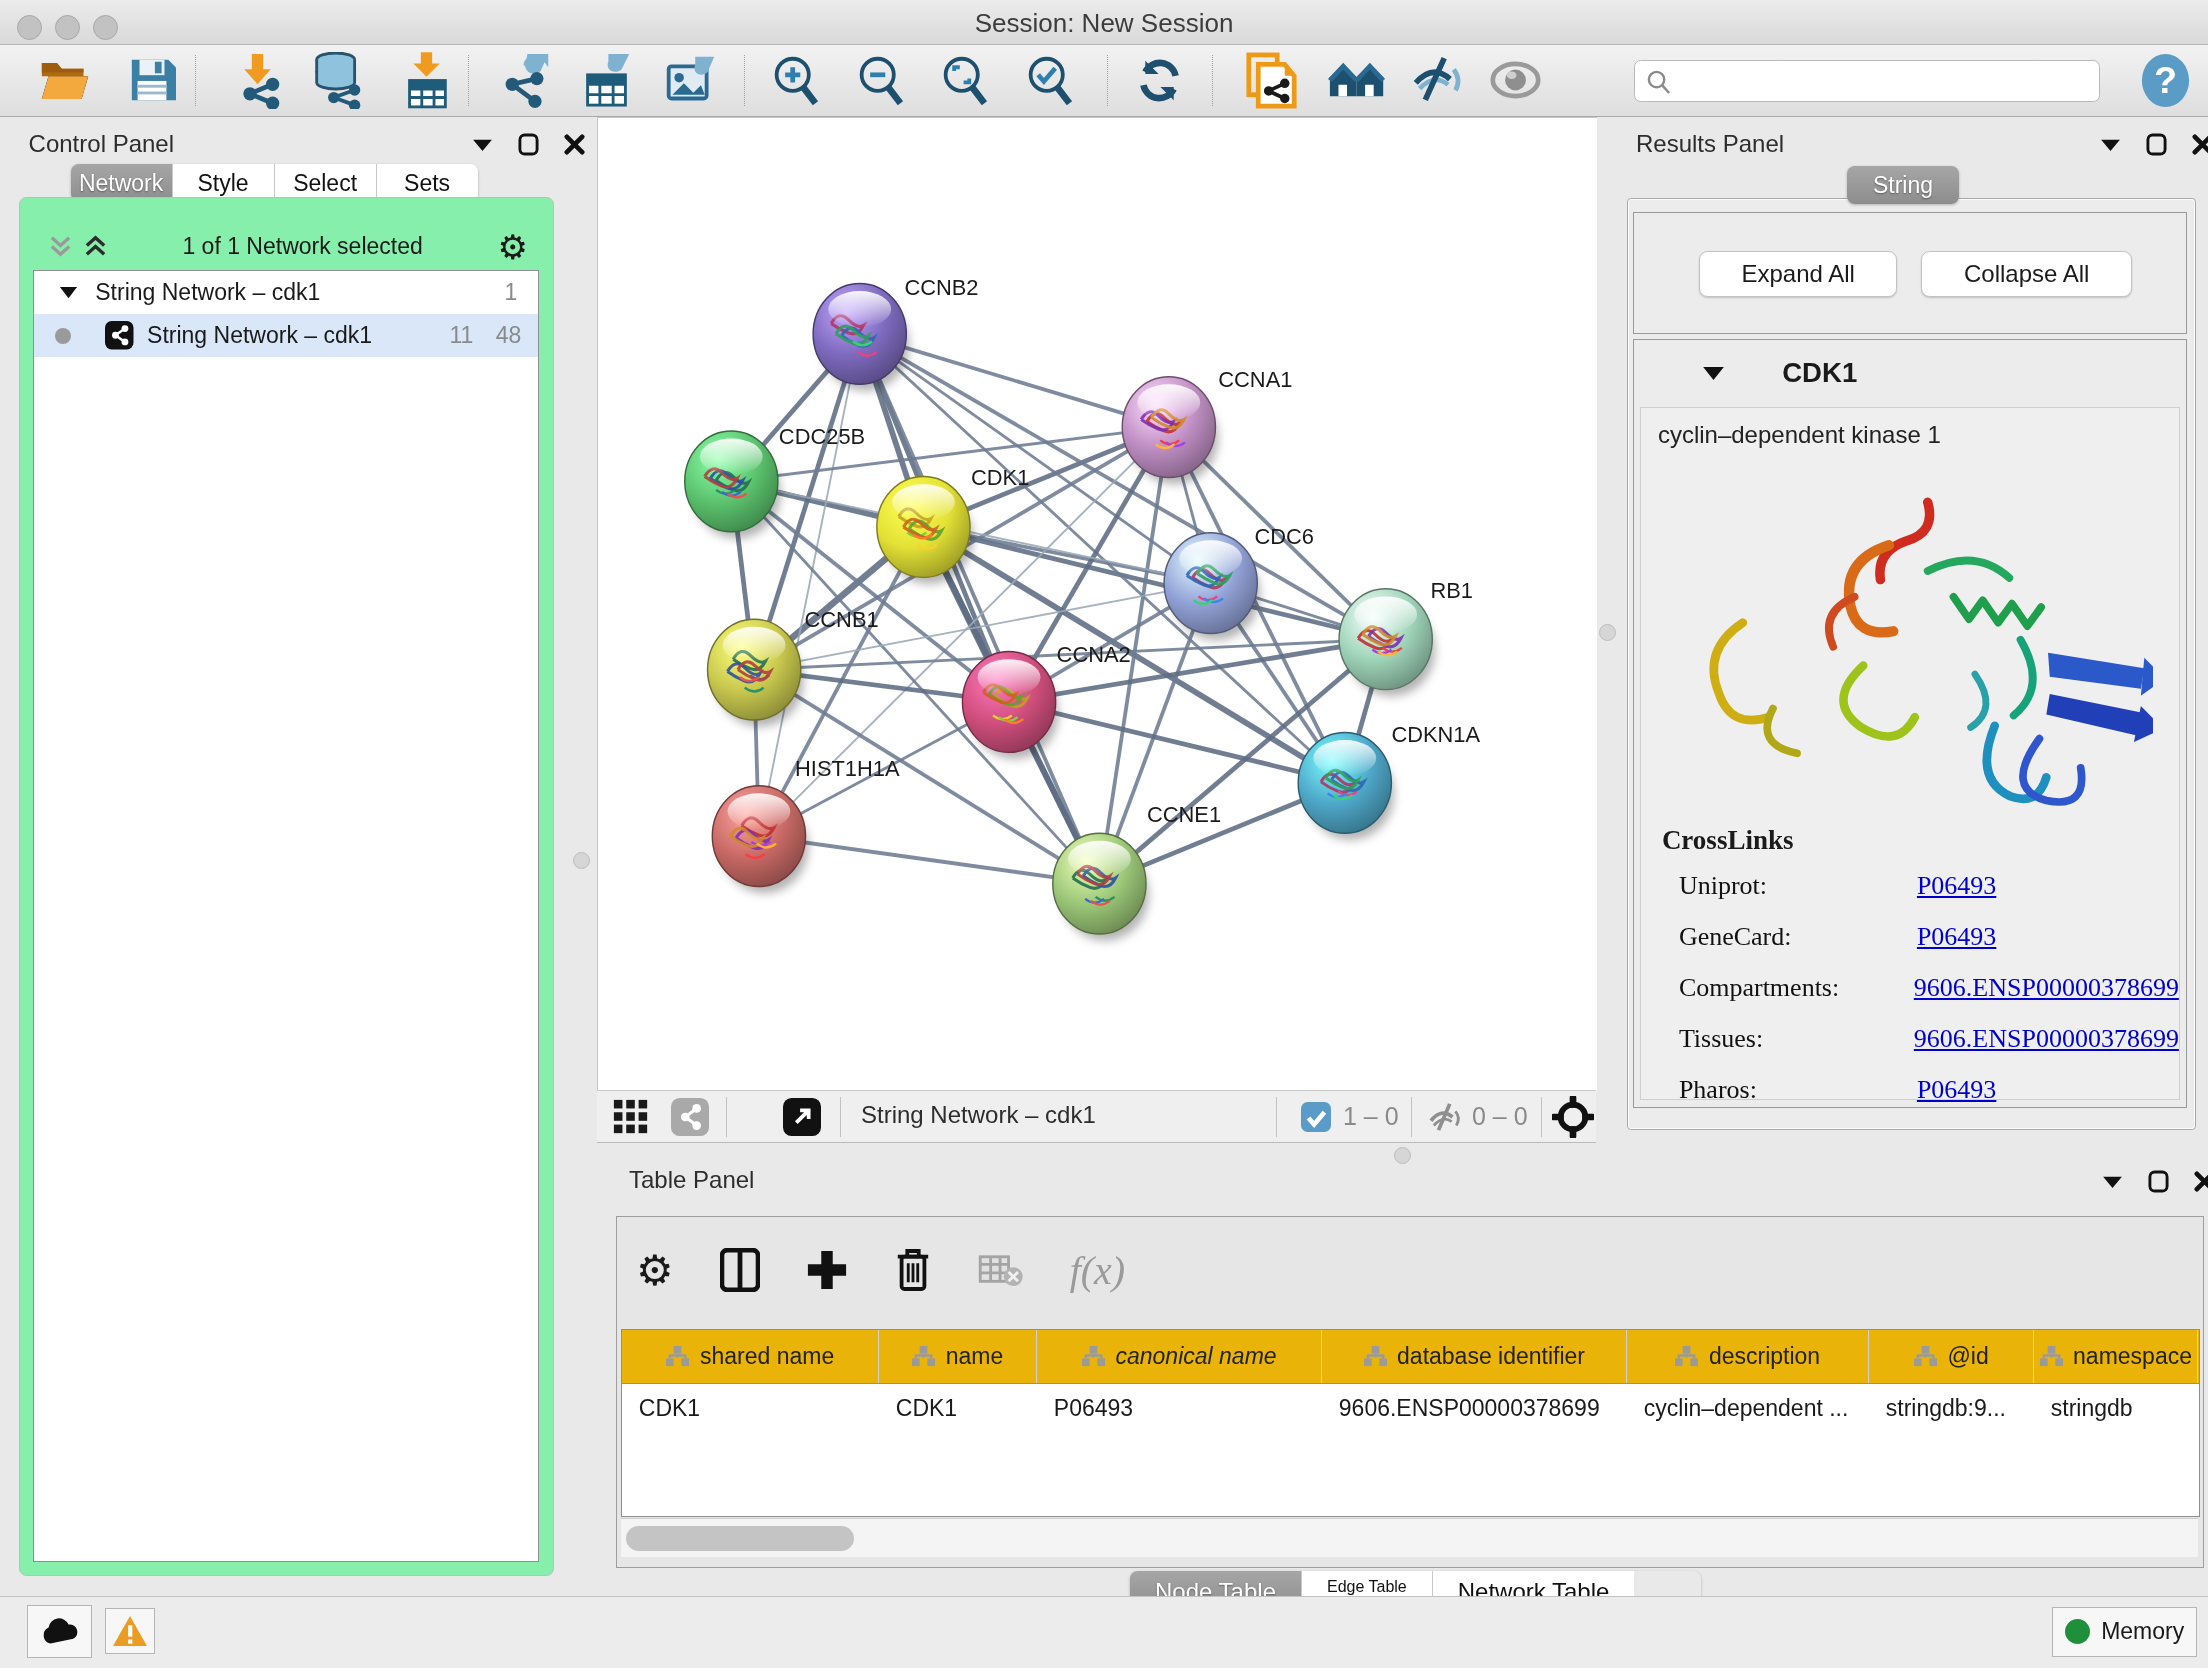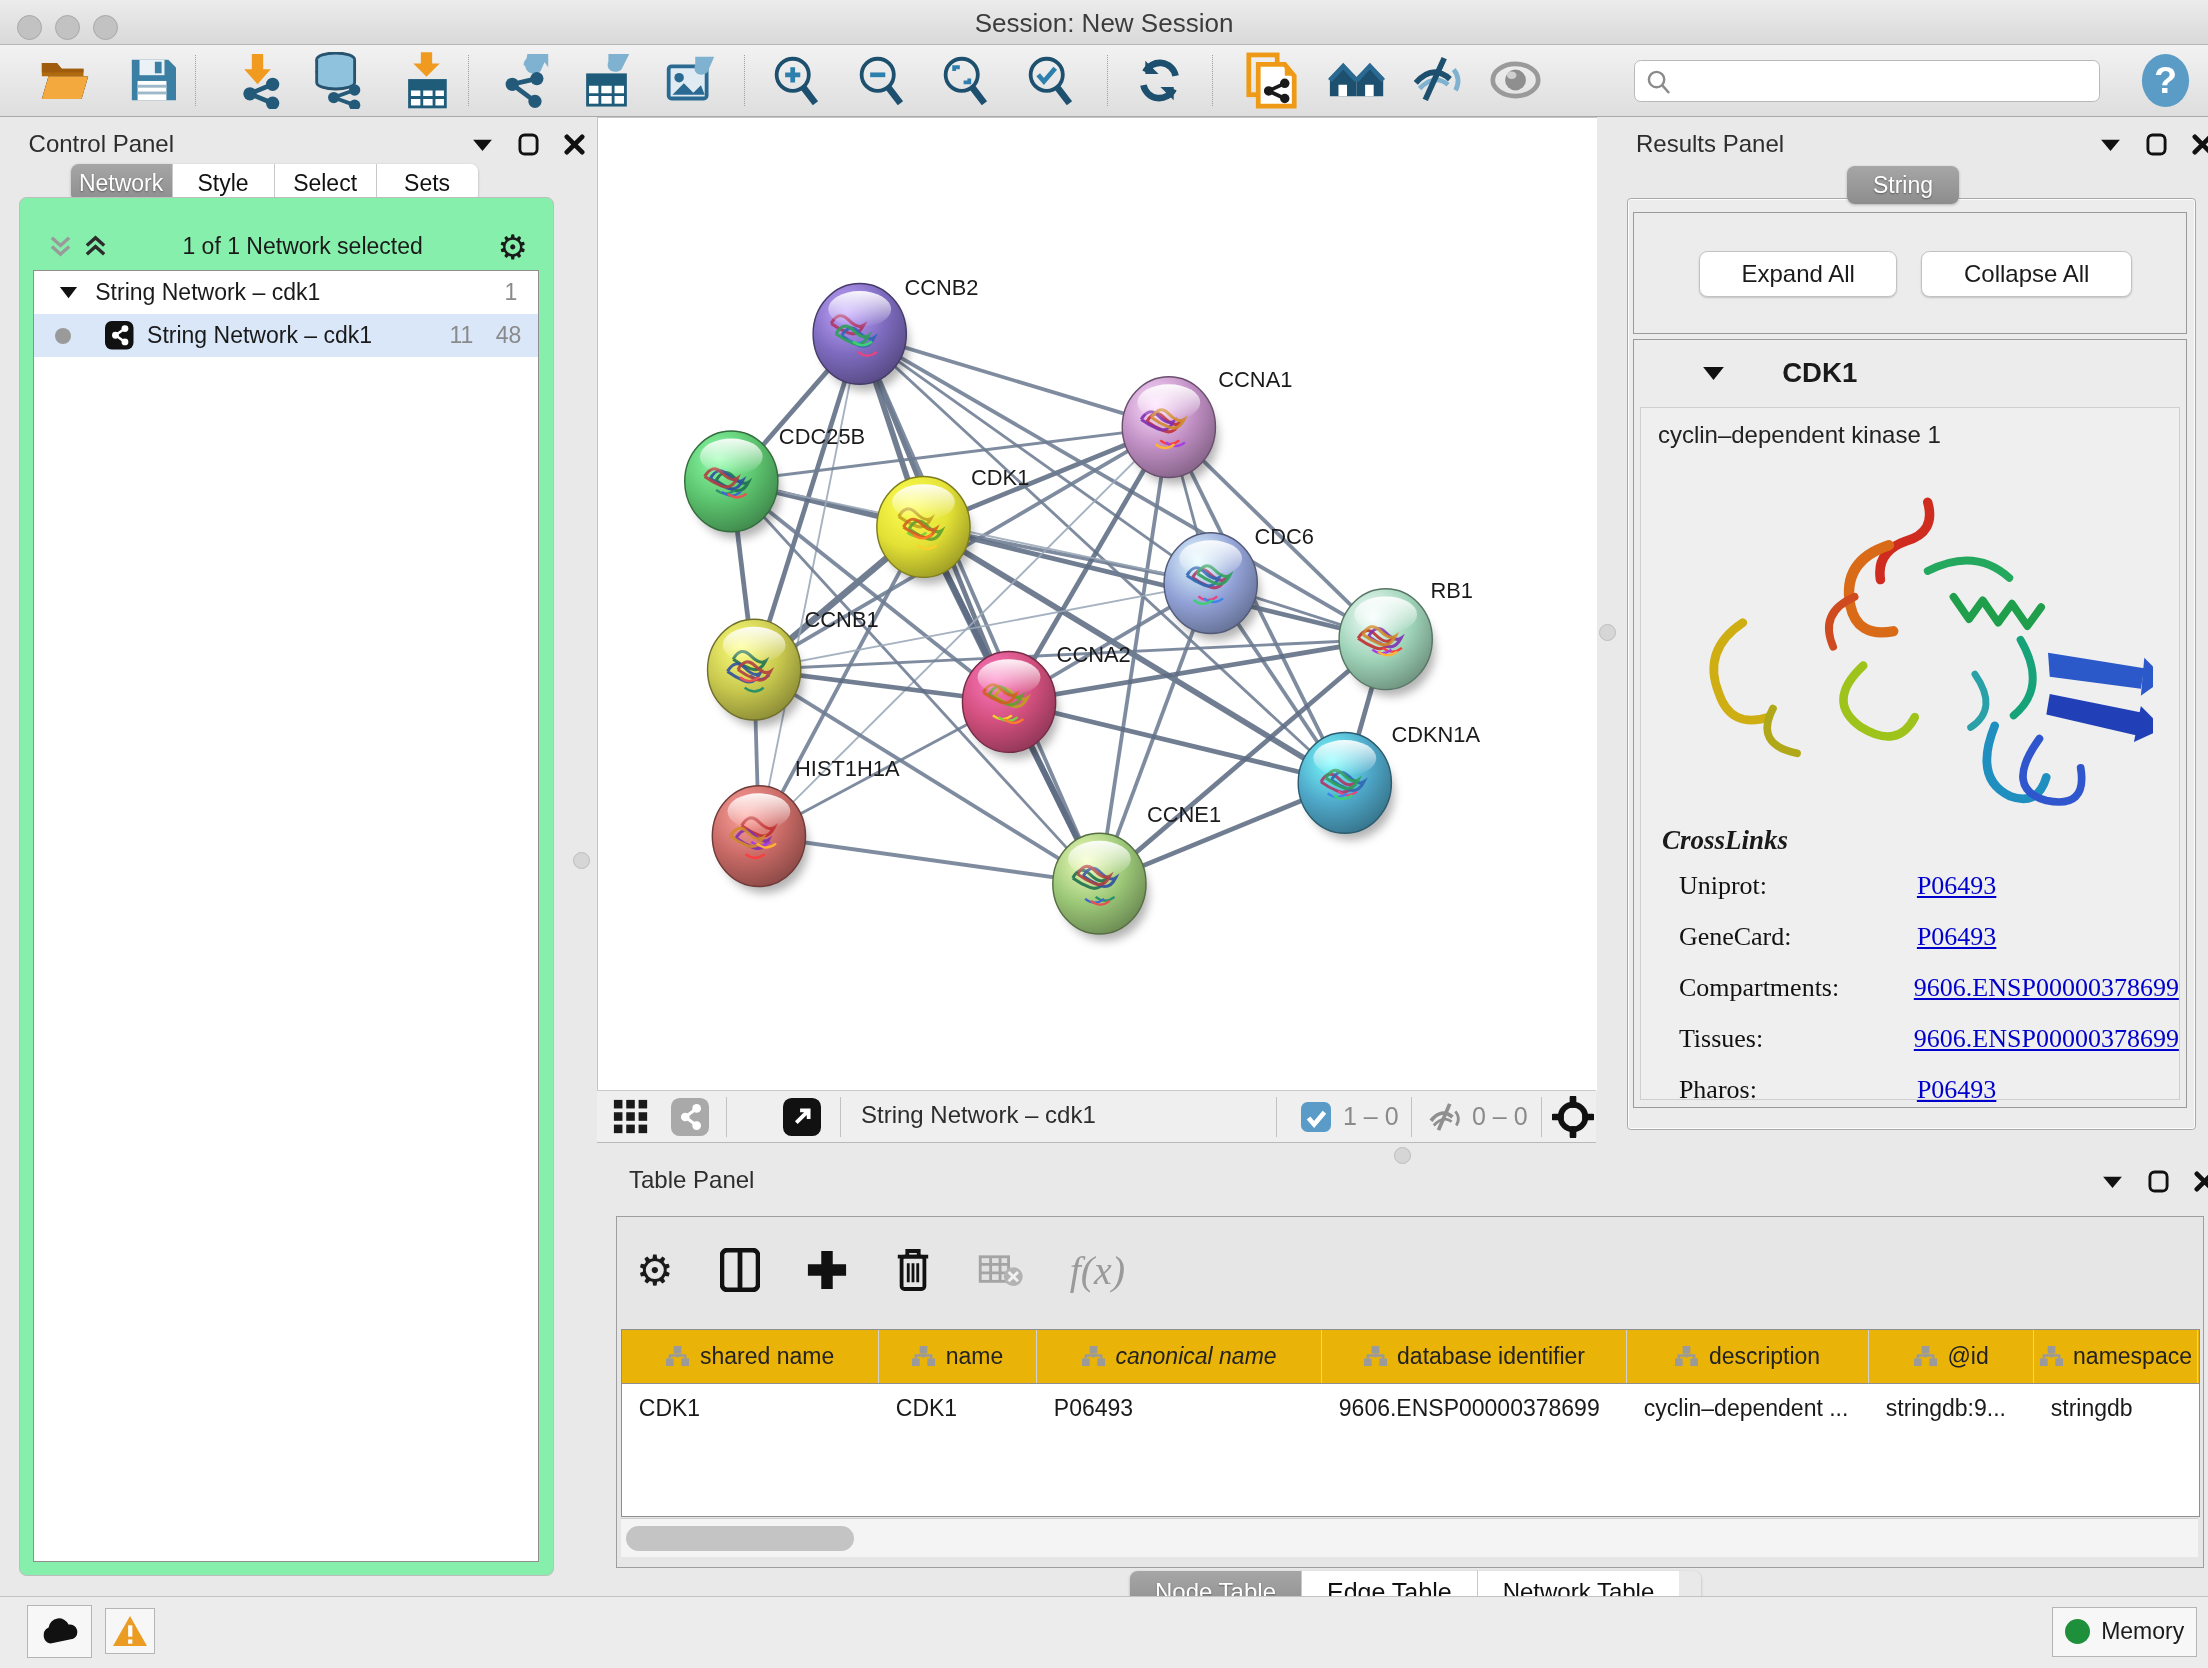--- a/index.html
+++ b/index.html
@@ -54,21 +54,21 @@
   #rp-btnbox{position:absolute;left:5.7px;top:13.3px;width:552px;height:120px;border:1px solid #9a9a9a;background:#ececec;}
   .rp-btn{position:absolute;top:38px;height:44px;background:#fff;border:1px solid #c2c2c2;border-radius:8.6px;
      font-size:24px;display:flex;align-items:center;justify-content:center;box-shadow:0 1px 1.9px rgba(0,0,0,.18);}
   #rp-section{position:absolute;left:5.7px;top:140px;width:552px;height:767px;border:1px solid #9a9a9a;background:#ececec;}
   #rp-sec-head{position:absolute;left:0;top:0;width:100%;height:65px;display:flex;align-items:center;}
   #rp-sub{position:absolute;left:5.7px;top:67px;width:538px;height:691px;background:#efefef;border:1px solid #cfcfcf;}
   #rp-desc{font-size:24px;color:#222;padding:13.3px 0 0 17px;}
   .xl-row{display:flex;font-family:"Liberation Serif",serif;font-size:26px;height:51px;align-items:center;}
   .xl-label{width:238px;padding-left:38px;color:#111;}
   .xl-link{color:#0000cc;text-decoration:underline;}
-  #xl-head{font-family:"Liberation Serif",serif;font-weight:bold;font-size:27px;padding:9.5px 0 3.8px 21px;font-style:italic;}
+  #xl-head{font-family:"Liberation Serif",serif;font-weight:bold;font-size:27px;padding:9.5px 0 3.8px 21px;}
   
   #table-title-row{left:597px;top:1162px;width:1611px;height:42px;}
   #table-box{left:616px;top:1216px;width:1586px;height:350px;background:#e6e6e6;border:1px solid #9e9e9e;}
   #tp-toolbar{position:absolute;left:19px;top:7.6px;height:91px;display:flex;align-items:center;gap:46px;}
   #grid{position:absolute;left:3.8px;top:112px;width:1577px;height:186px;background:#fff;border:1px solid #8f8f8f;
         overflow:hidden;}
   #thead{display:flex;height:53px;background:#eab308;border-bottom:1.9px solid #8f8f8f;align-items:flex-end;}
   .th{display:flex;align-items:center;justify-content:center;gap:9.5px;font-size:23px;color:#222;
       border-right:1px solid #d2d2d2;height:100%;box-sizing:border-box;}
   #trow{display:flex;height:48px;align-items:center;font-size:23px;}
@@ -945,21 +945,21 @@
           <div class="td" style="width: 164px;">stringdb</div>
         </div>
     </div>
     <div id="hscroll">
         <div id="hthumb"></div>
       </div>
   </div>
 
   <div id="table-tabs" class="abs tabstrip" style="width:571px">
       <div class="tab sel" style="padding: 6.7px 25px; font-size: 24px;">Node Table</div>
-      <div class="tab" style="padding: 6.7px 25px; font-size: 25px;">Edge Table</div>
+      <div class="tab" style="padding: 6.7px 25px; font-size: 16px;">Edge Table</div>
       <div class="tab" style="padding: 6.7px 25px; font-size: 24px;">Network Table</div>
     </div>
 
   <div id="statusbar" class="abs">
     <div class="sbtn" style="left:27px;top:7.6px;width:63px;height:51px">
       <span>
         <svg width="42" height="28.5" viewBox="0 0 44 30">
             <path d="M12 28 a9 9 0 0 1 -2-17 a11 11 0 0 1 21-3 a8 8 0 0 1 5 15z" fill="#111"></path>
           </svg>
         </span>

